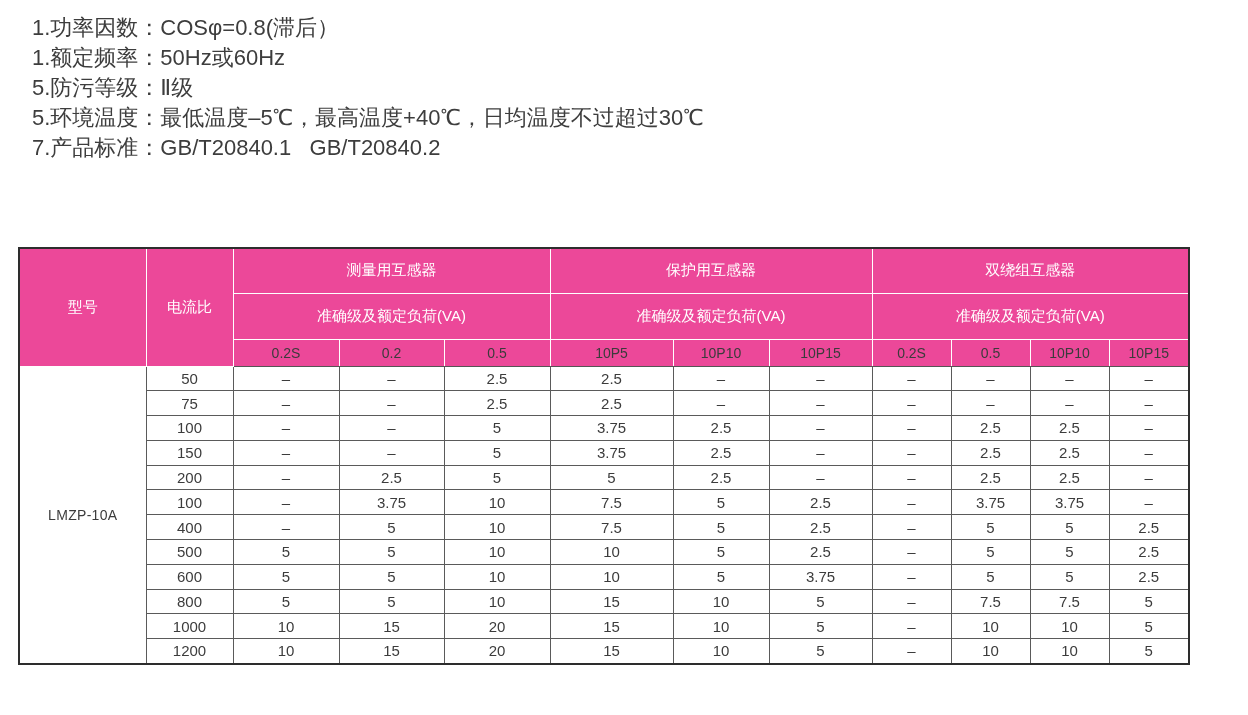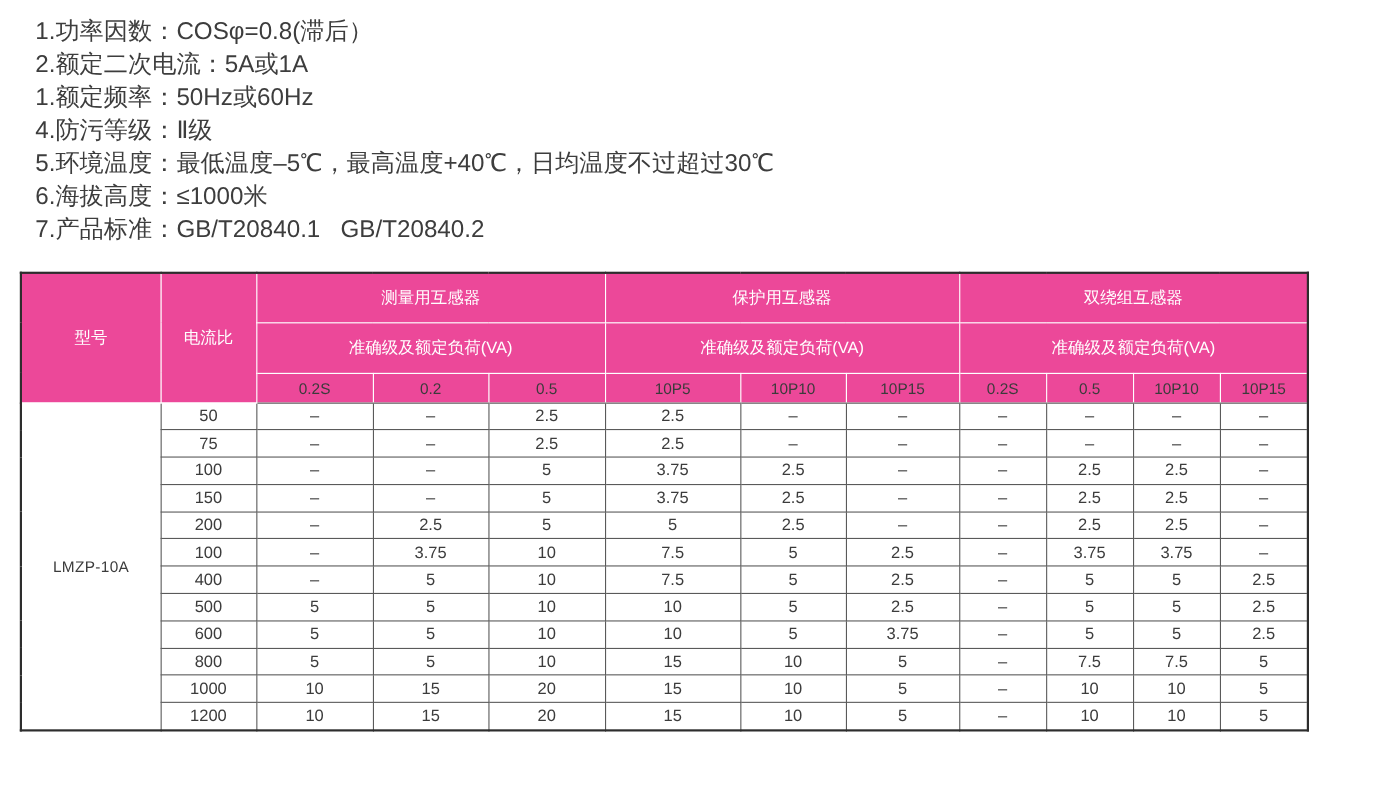--- a/index.html
+++ b/index.html
@@ -59,25 +59,23 @@
   td.model-cell {
     font-size: 14px;
     letter-spacing: 0.3px;
   }
 </style>
 </head>
 <body>
 
 <div class="specs" id="spec-list">
     <div class="spec-line">1.功率因数：COSφ=0.8(滞后）</div>
-    <div class="spec-line">2.额定二次电流：5A或1A</div>
     <div class="spec-line">1.额定频率：50Hz或60Hz</div>
-    <div class="spec-line">4.防污等级：Ⅱ级</div>
+    <div class="spec-line">5.防污等级：Ⅱ级</div>
     <div class="spec-line">5.环境温度：最低温度–5℃，最高温度+40℃，日均温度不过超过30℃</div>
-    <div class="spec-line">6.海拔高度：≤1000米</div>
     <div class="spec-line">7.产品标准：GB/T20840.1   GB/T20840.2</div>
   </div>
 
 <table class="spec-table">
   <colgroup>
     <col style="width:127px">
       <col style="width:87px">
     <col style="width:106px">
       <col style="width:105px">
       <col style="width:106px">

